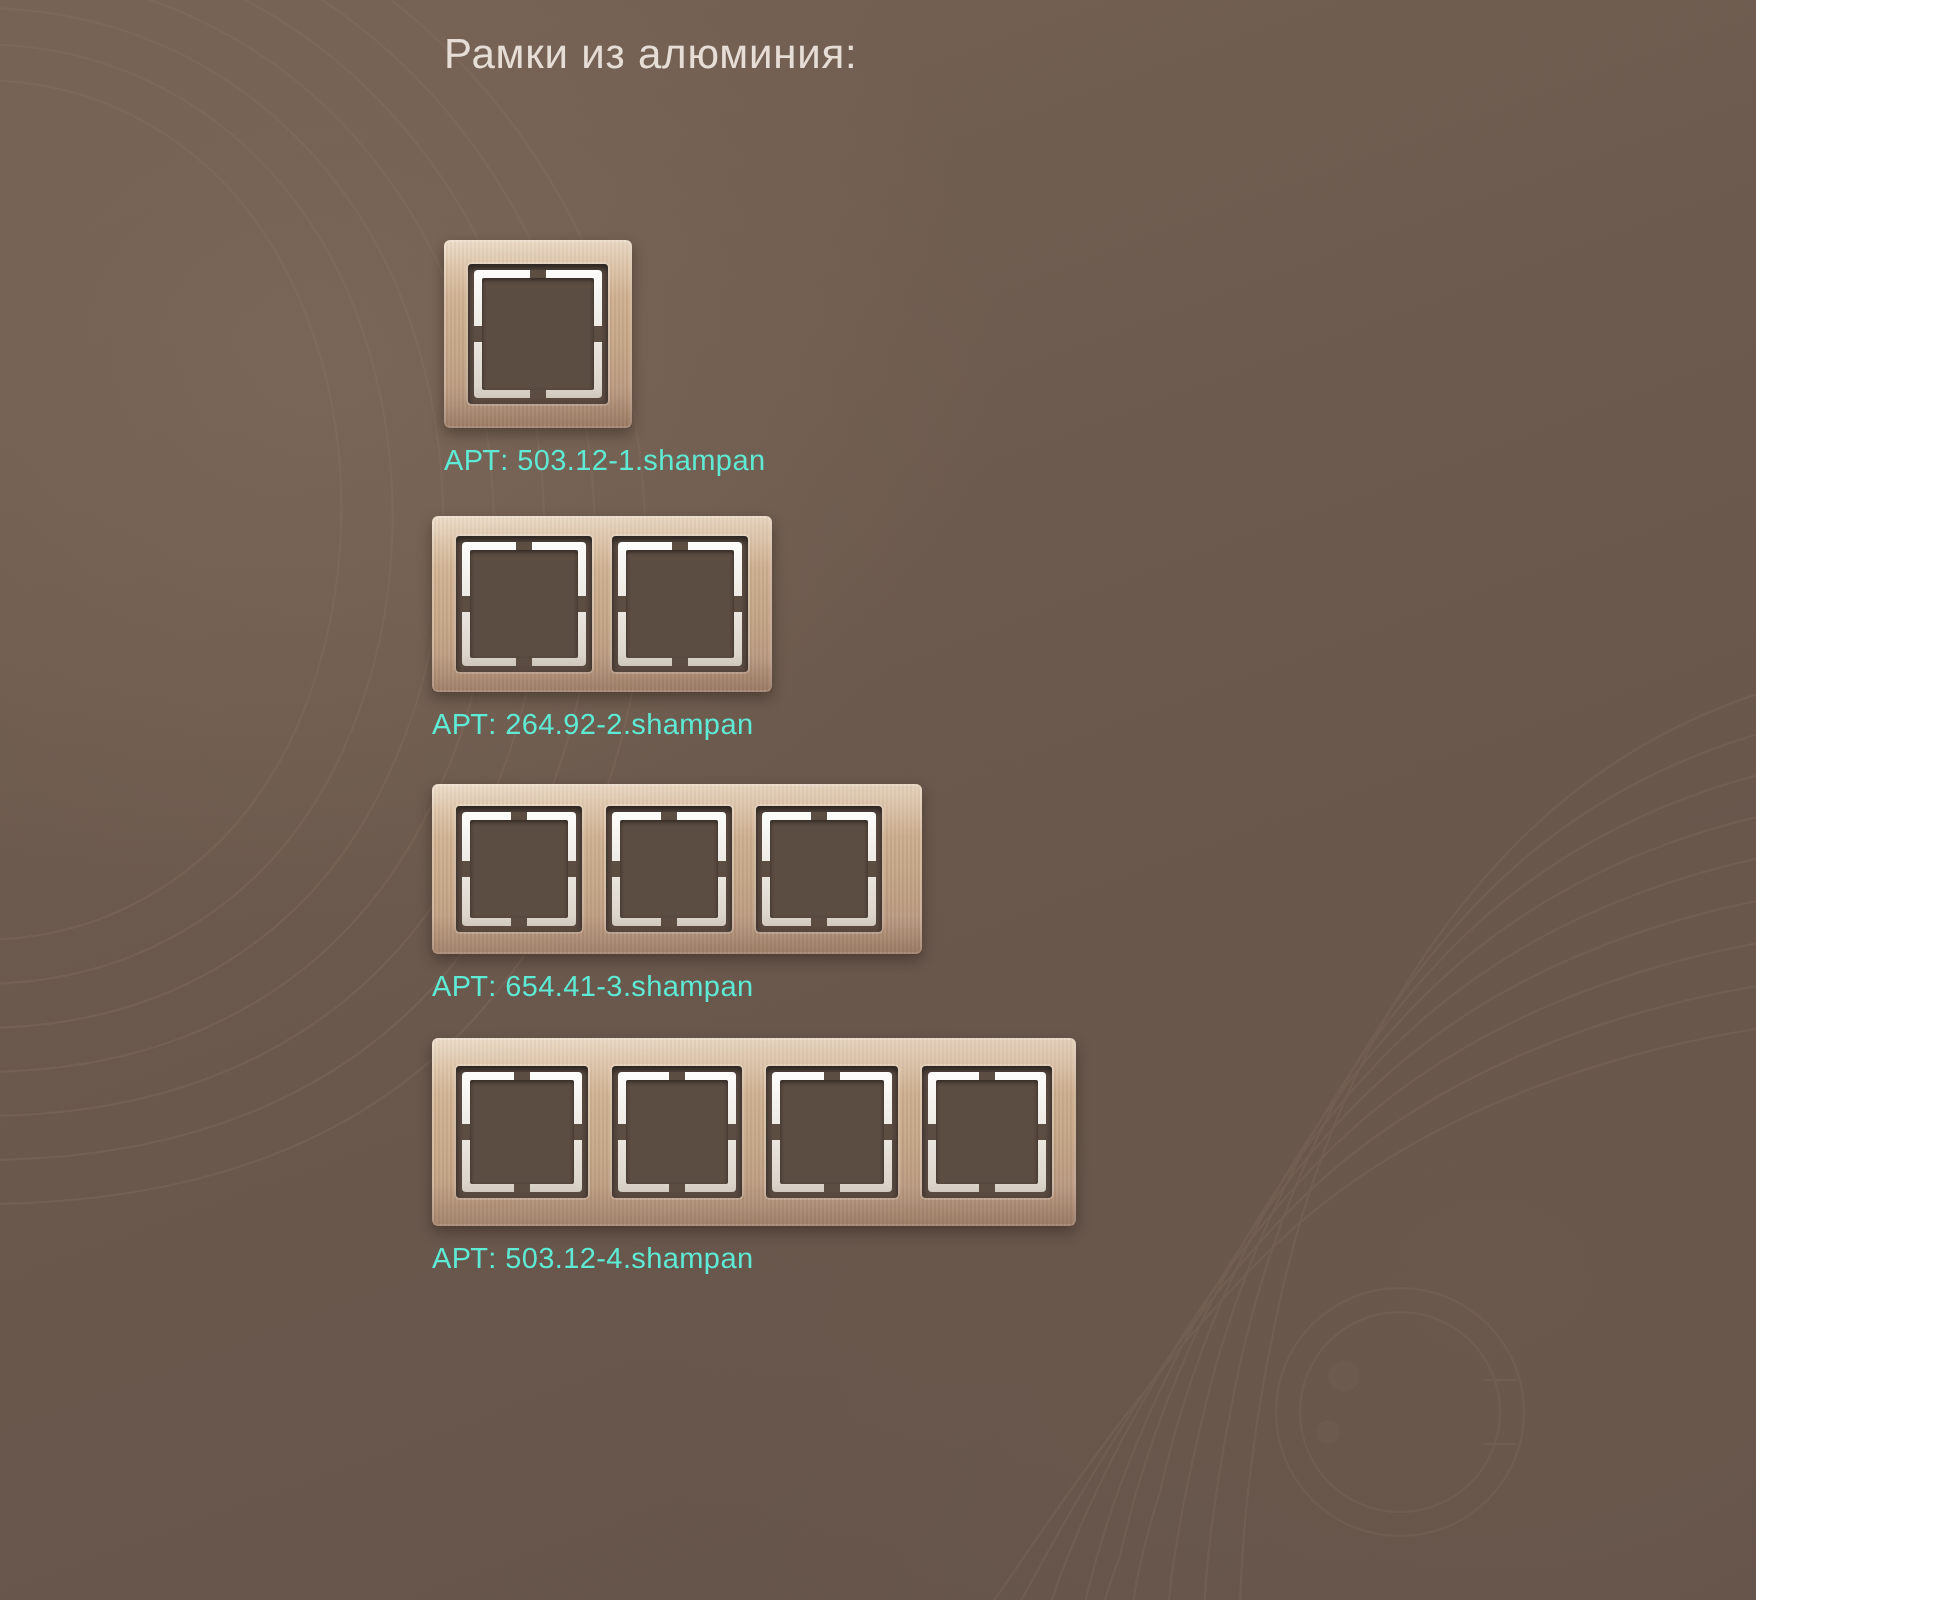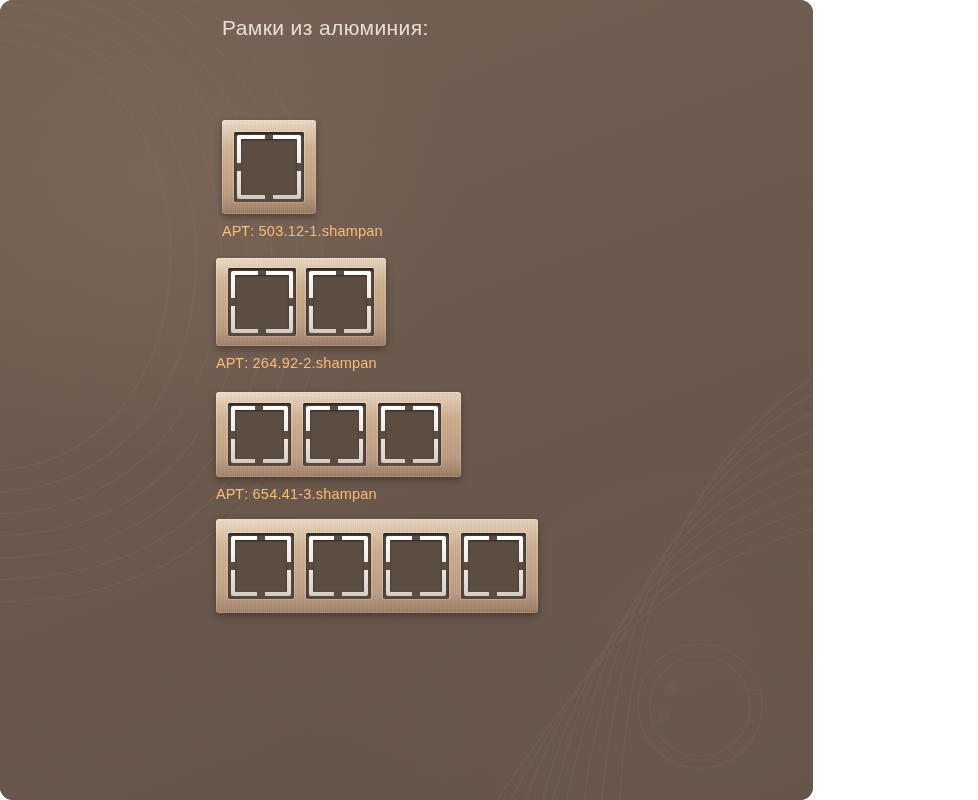--- a/index.html
+++ b/index.html
@@ -6,25 +6,24 @@
   html, body {
     margin: 0;
     padding: 0;
     background: #ffffff;
   }
   body {
     font-family: "Liberation Sans", sans-serif;
   }
   #stage {
     position: relative;
-    width: 813px;
+    width: 878px;
     height: 800px;
     overflow: hidden;
     background: #6d5b4f;
-    border-radius: 13px;
   }
   
   .bg {
     position: absolute;
     inset: 0;
     background:
       radial-gradient(ellipse 60% 55% at 18% 22%, #7a6658 0%, rgba(122,102,88,0) 65%),
       radial-gradient(ellipse 70% 60% at 85% 80%, #6a584c 0%, rgba(106,88,76,0) 70%),
       linear-gradient(160deg, #756255 0%, #6b594d 45%, #64534a 100%);
   }
@@ -131,21 +130,21 @@
     -webkit-mask-composite: source-over;
     mask:
       linear-gradient(90deg, #000 0 4px, transparent 4px calc(100% - 4px), #000 calc(100% - 4px) 100%),
       linear-gradient(0deg, #000 0 4px, transparent 4px calc(100% - 4px), #000 calc(100% - 4px) 100%);
     mask-composite: add;
     pointer-events: none;
   }
   .caption {
     margin-top: 9px;
     font-size: 14.5px;
-    color: #fdba74;
+    color: #5eead4;
     letter-spacing: .2px;
     white-space: nowrap;
   }
 </style>
 </head>
 <body>
 
 <div id="stage">
 
   <div class="bg"></div>
@@ -226,16 +225,17 @@
       <div class="slot" style="width:66px; height:66px;">
         <div class="claw"></div>
       </div>
       <div class="slot" style="width:66px; height:66px;">
         <div class="claw"></div>
       </div>
       <div class="slot" style="width:66px; height:66px;">
         <div class="claw"></div>
       </div>
     </div>
+    <div class="caption">АРТ: 503.12-4.shampan</div>
   </div>
 
 
 </div>
 
 </body></html>

